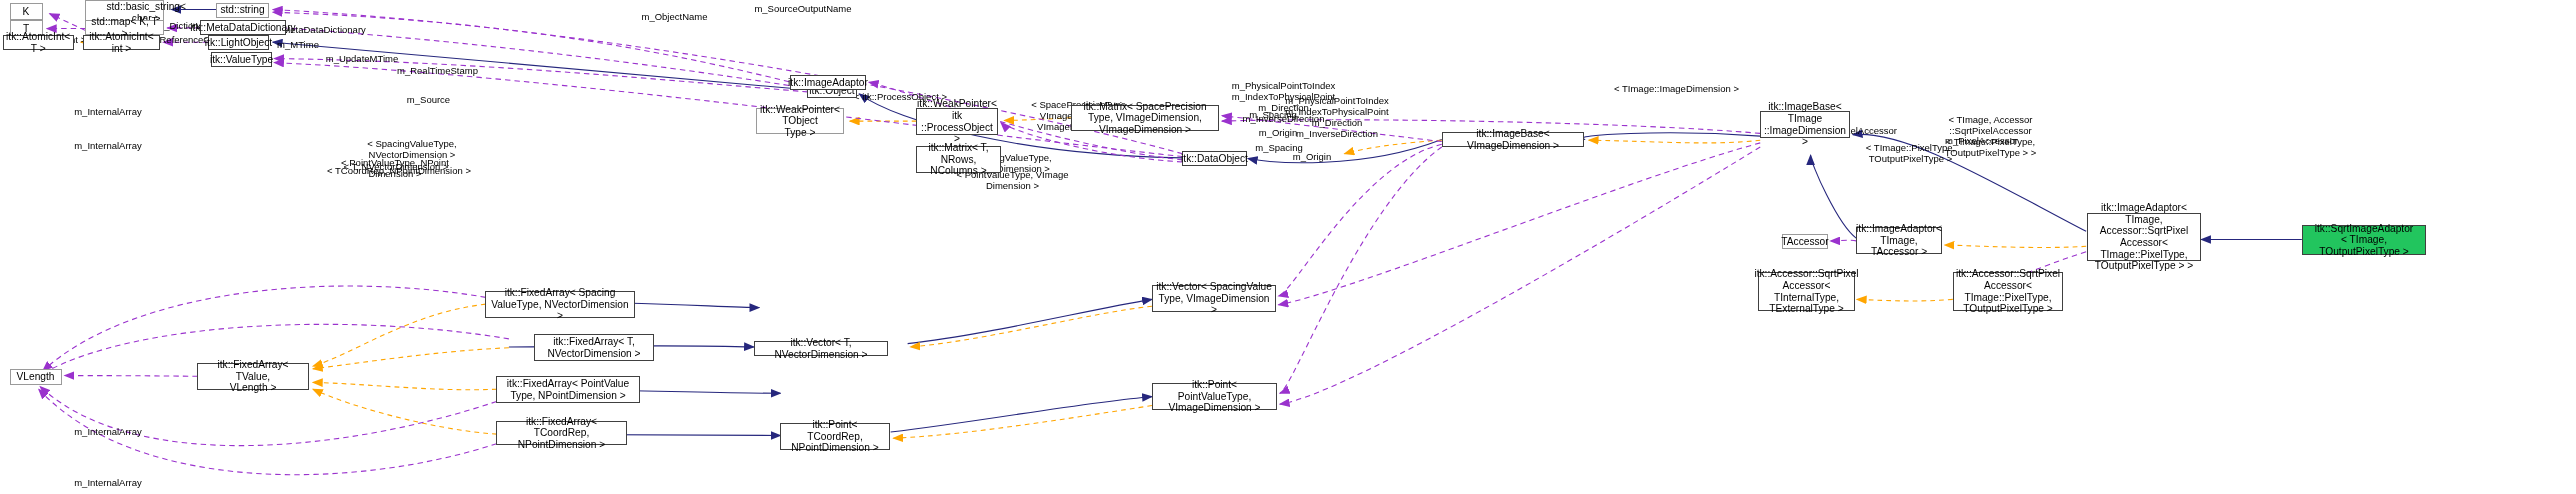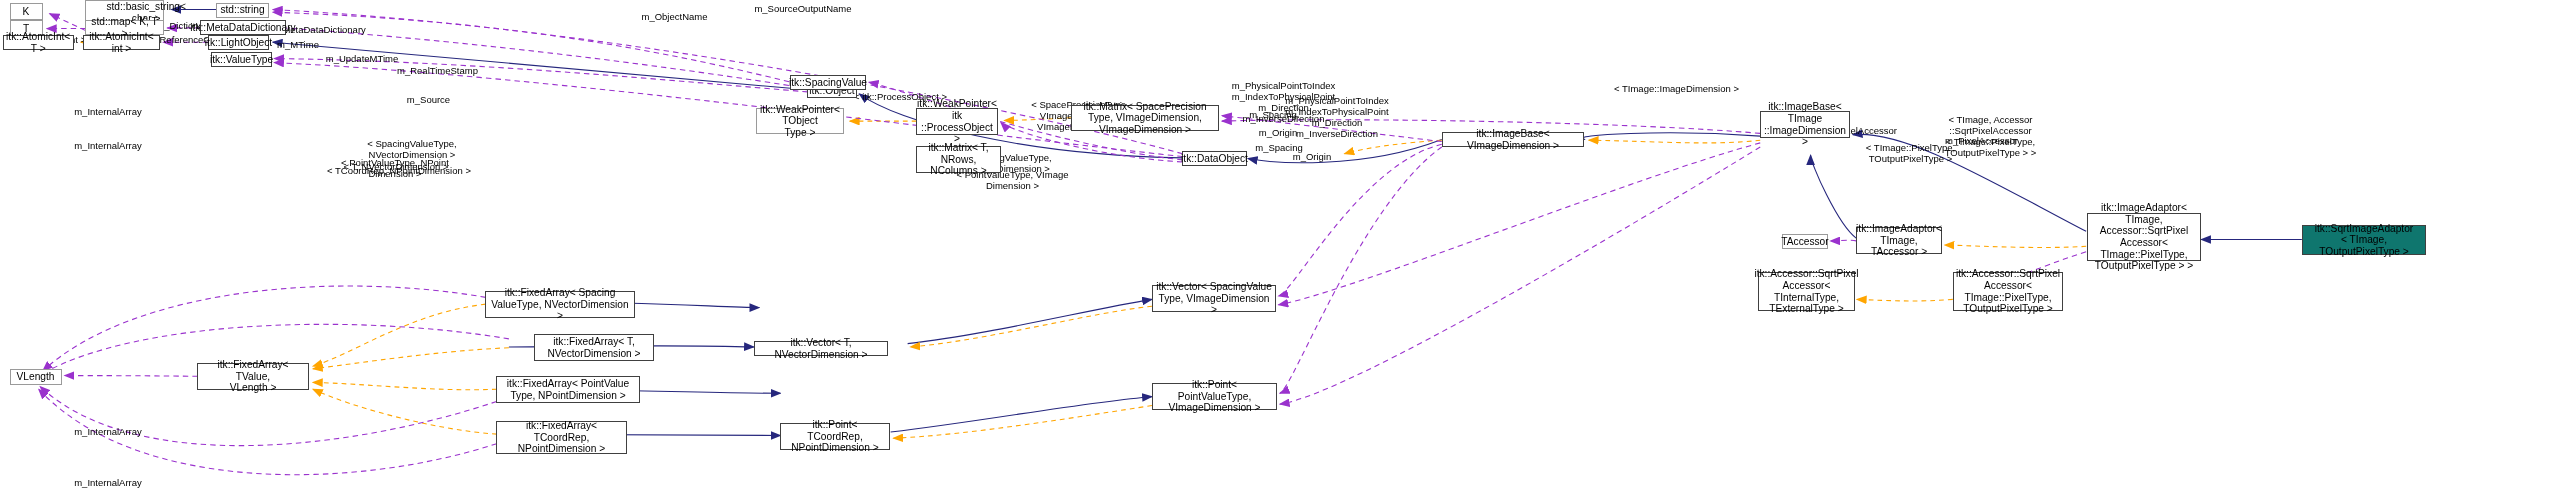--- a/index.html
+++ b/index.html
@@ -22,21 +22,21 @@
     background:#ffffff;
     border:0.7px solid #9a9a9a;
     color:#000000;
     font-size:10.2px;
     line-height:11.6px;
     padding:1.4px 2.7px;
     white-space:pre-line;
     z-index:5;
   }
   .node.bold{border:1.4px solid #404040;}
-  .node.current{background:#0f766e;border:1.4px solid #404040;}
+  .node.current{background:#22c55e;border:1.4px solid #404040;}
   .edge-label{
     position:absolute;
     font-size:9.5px;
     line-height:11px;
     color:#000000;
     text-align:center;
     white-space:pre-line;
     z-index:4;
     background:transparent;
     pointer-events:none;
@@ -125,21 +125,21 @@
     <div class="node" style="left: 216px; top: 2.7px; width: 53px; height: 15px;">std::string</div>
     <div class="node" style="left: 9.5px; top: 20.4px; width: 33px; height: 16.3px;">T</div>
     <div class="node" style="left: 85px; top: 20.4px; width: 79px; height: 15px;">std::map&lt; K, T &gt;</div>
     <div class="node bold" style="left: 200px; top: 20.4px; width: 86px; height: 15px; text-align: center;">itk::MetaDataDictionary</div>
     <div class="node bold" style="left: 2.7px; top: 35px; width: 71px; height: 15px;">itk::AtomicInt&lt; T &gt;</div>
     <div class="node bold" style="left: 83px; top: 35px; width: 77px; height: 15px;">itk::AtomicInt&lt; int &gt;</div>
     <div class="node bold" style="left: 208px; top: 35px; width: 61px; height: 15px;">itk::LightObject</div>
     <div class="node bold" style="left: 211px; top: 52px; width: 61px; height: 15px;">itk::ValueType</div>
     <div class="node bold" style="left: 807px; top: 83px; width: 50px; height: 15px;">itk::Object</div>
     <div class="node bold" style="left: 1182px; top: 151px; width: 65px; height: 15px;">itk::DataObject</div>
-    <div class="node bold" style="left: 790px; top: 75px; width: 76px; height: 15px;">itk::SpacingValue</div>
+    <div class="node bold" style="left: 790px; top: 75px; width: 76px; height: 15px;">itk::ImageAdaptor</div>
     <div class="node" style="left: 756px; top: 108px; width: 88px; height: 26px;">itk::WeakPointer&lt; TObject
 Type &gt;</div>
     <div class="node bold" style="left: 916px; top: 108px; width: 82px; height: 27px;">itk::WeakPointer&lt; itk
 ::ProcessObject &gt;</div>
     <div class="node bold" style="left: 916px; top: 146px; width: 85px; height: 27px;">itk::Matrix&lt; T, NRows,
 NColumns &gt;</div>
     <div class="node bold" style="left: 1071px; top: 105px; width: 148px; height: 26px;">itk::Matrix&lt; SpacePrecision
 Type, VImageDimension, VImageDimension &gt;</div>
     <div class="node bold" style="left: 1442px; top: 132px; width: 142px; height: 15px;">itk::ImageBase&lt; VImageDimension &gt;</div>
     <div class="node bold" style="left: 1760px; top: 111px; width: 90px; height: 27px;">itk::ImageBase&lt; TImage
@@ -158,21 +158,21 @@
 TExternalType &gt;</div>
     <div class="node bold" style="left: 1953px; top: 272px; width: 110px; height: 39px;">itk::Accessor::SqrtPixel
 Accessor&lt; TImage::PixelType,
 TOutputPixelType &gt;</div>
     <div class="node bold" style="left: 485px; top: 291px; width: 150px; height: 27px;">itk::FixedArray&lt; Spacing
 ValueType, NVectorDimension &gt;</div>
     <div class="node bold" style="left: 534px; top: 334px; width: 120px; height: 27px;">itk::FixedArray&lt; T,
 NVectorDimension &gt;</div>
     <div class="node bold" style="left: 496px; top: 376px; width: 144px; height: 27px;">itk::FixedArray&lt; PointValue
 Type, NPointDimension &gt;</div>
-    <div class="node bold" style="left: 496px; top: 421px; width: 131px; height: 33px;">itk::FixedArray&lt; TCoordRep,
+    <div class="node bold" style="left: 496px; top: 421px; width: 131px; height: 24px;">itk::FixedArray&lt; TCoordRep,
 NPointDimension &gt;</div>
     <div class="node bold" style="left: 197px; top: 363px; width: 112px; height: 27px;">itk::FixedArray&lt; TValue,
 VLength &gt;</div>
     <div class="node" style="left: 9.5px; top: 369px; width: 52px; height: 16.3px;">VLength</div>
     <div class="node bold" style="left: 1152px; top: 285px; width: 124px; height: 27px;">itk::Vector&lt; SpacingValue
 Type, VImageDimension &gt;</div>
     <div class="node bold" style="left: 754px; top: 341px; width: 134px; height: 15px;">itk::Vector&lt; T, NVectorDimension &gt;</div>
     <div class="node bold" style="left: 1152px; top: 383px; width: 125px; height: 27px;">itk::Point&lt; PointValueType,
 VImageDimension &gt;</div>
     <div class="node bold" style="left: 780px; top: 423px; width: 110px; height: 27px;">itk::Point&lt; TCoordRep,

